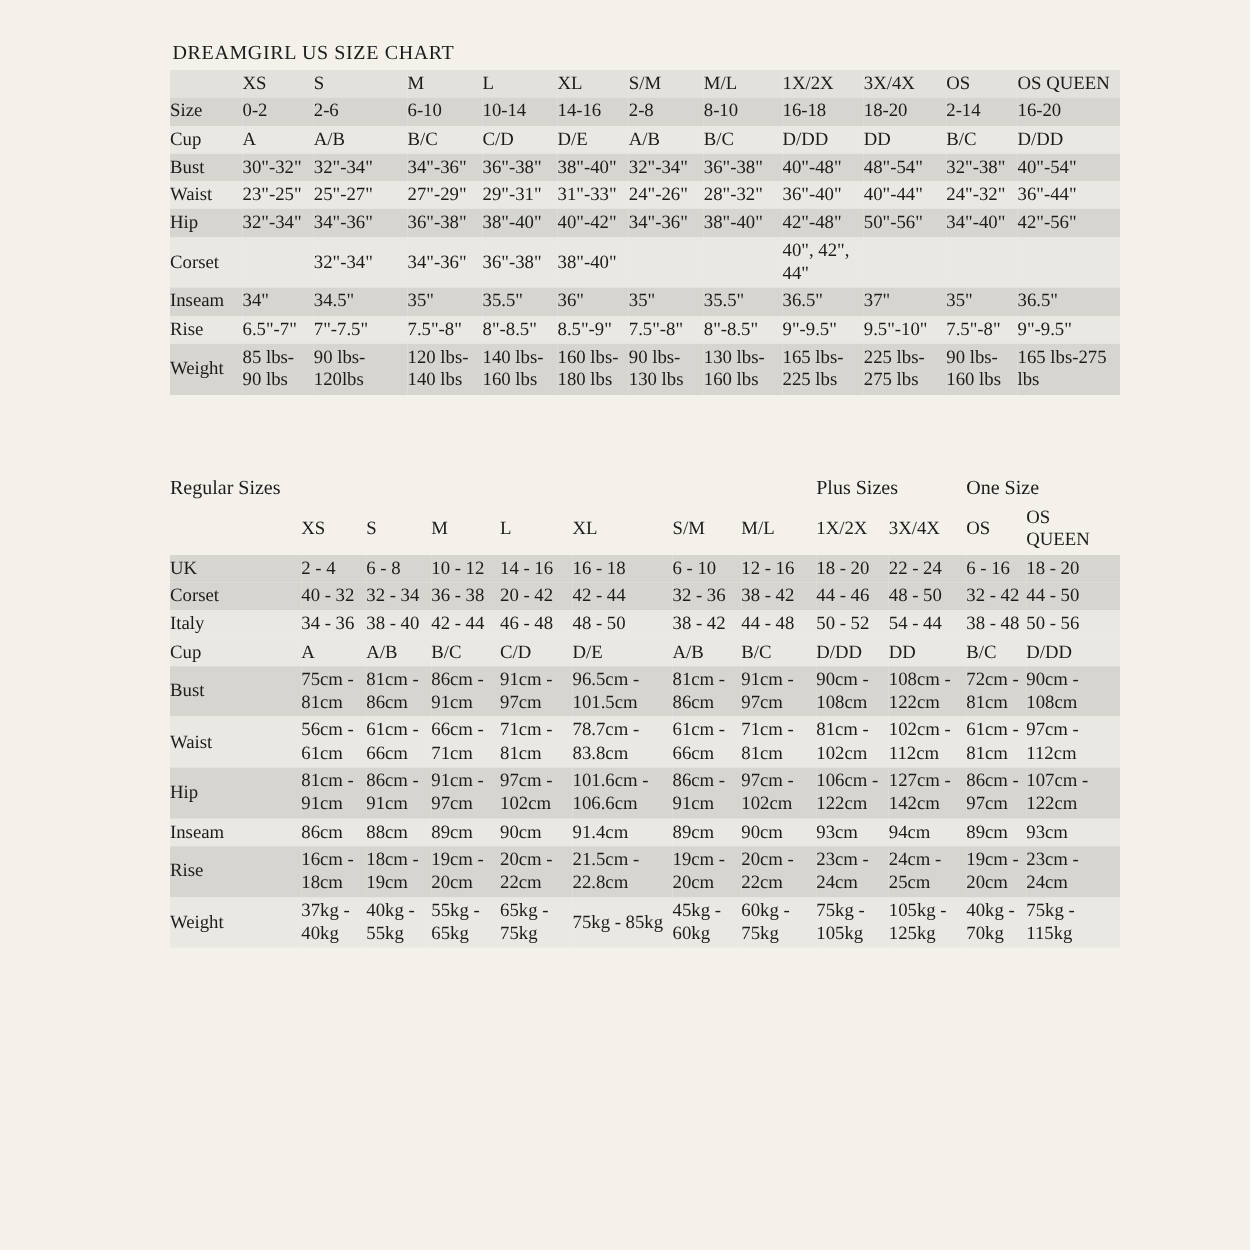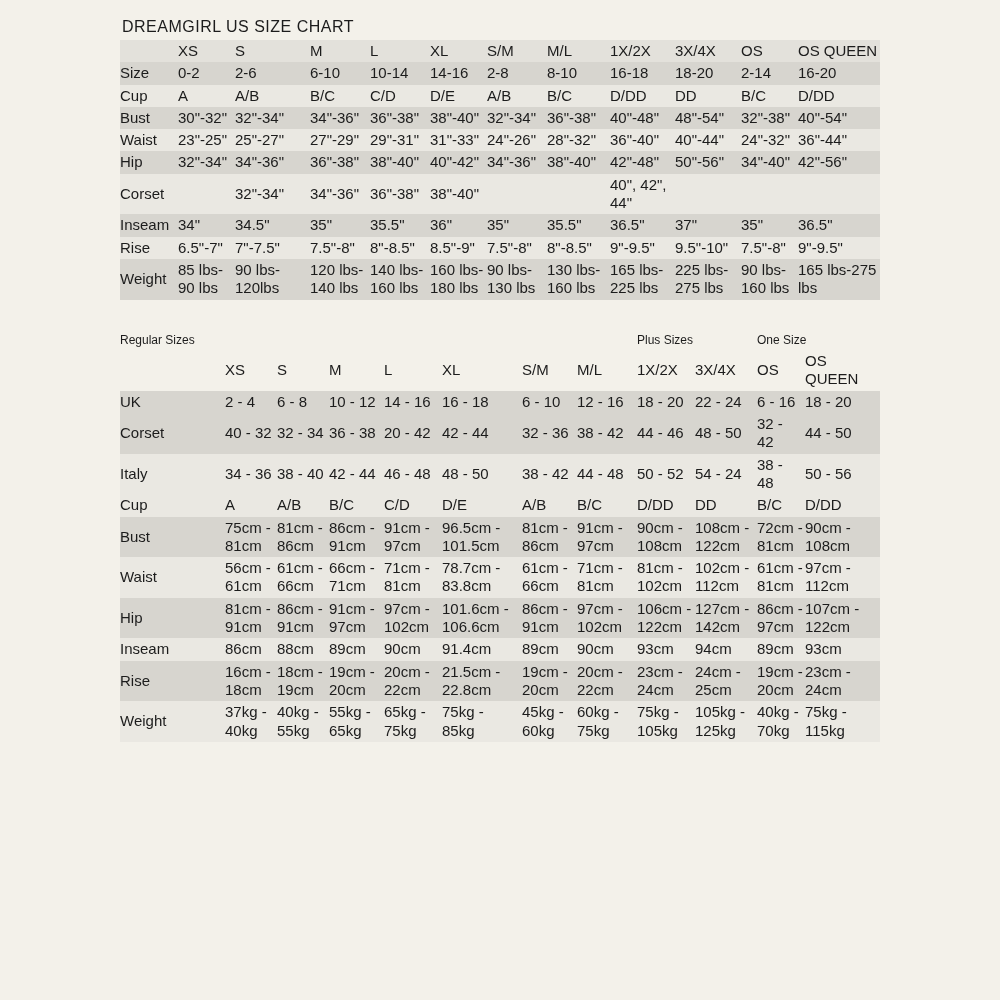--- a/index.html
+++ b/index.html
@@ -5,35 +5,35 @@
   :root{
     --bg:#f3f1ea; --stripe:#d7d5cf; --rowlight:#eae8e2;
     --headerband:#e3e1db; --text:#1c1c1c;
   }
   html,body{margin:0;padding:0;}
   body{
     width:1000px;height:1000px;background:var(--bg);color:var(--text);
     font-family:"Liberation Sans", sans-serif;
   }
   .content{padding:16px 0 0 120px;}
-  .chart-block{margin:0;}
+  .chart-block{margin:16px;font-family:Liberation Serif, serif;}
   .chart-title{
     font-size:16px;letter-spacing:.5px;padding:2px 2px 4px 2px;white-space:nowrap;
   }
   table{border-collapse:collapse;table-layout:fixed;}
   td,th{
     font-weight:normal;text-align:left;vertical-align:middle;
     font-size:15px;line-height:1.22;padding:2px 2px 2px 0;
     overflow:visible;
   }
   thead th{vertical-align:middle;}
   .header-band th{background:var(--headerband);}
   tr.shade-gray td{background:var(--stripe);}
   tr.shade-light td{background:var(--rowlight);}
-  td.group-label{font-size:12px;padding-top:3px;padding-bottom:3px;background:transparent;}
+  td.group-label{font-size:16px;padding-top:3px;padding-bottom:3px;background:transparent;}
   td.nw{white-space:nowrap;}
   .row-label{white-space:nowrap;}
   .spacer{height:30px;}
 </style>
 </head>
 <body>
 
 <div class="content">
 
   <div class="chart-block">
@@ -271,21 +271,21 @@
           <tr class="shade-light">
             <td class="row-label">Italy</td>
             <td>34 - 36</td>
             <td>38 - 40</td>
             <td>42 - 44</td>
             <td>46 - 48</td>
             <td>48 - 50</td>
             <td>38 - 42</td>
             <td>44 - 48</td>
             <td>50 - 52</td>
-            <td>54 - 24</td>
+            <td>54 - 44</td>
             <td>38 - 48</td>
             <td>50 - 56</td>
           </tr>
           <tr class="shade-light">
             <td class="row-label">Cup</td>
             <td class="nw">A</td>
             <td class="nw">A/B</td>
             <td class="nw">B/C</td>
             <td class="nw">C/D</td>
             <td class="nw">D/E</td>

